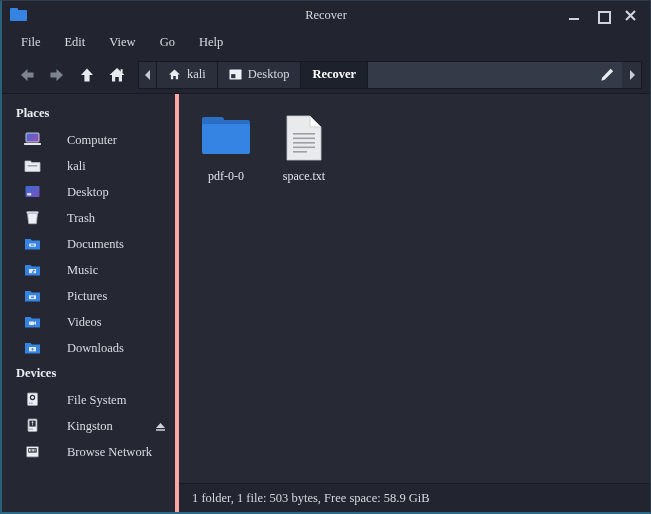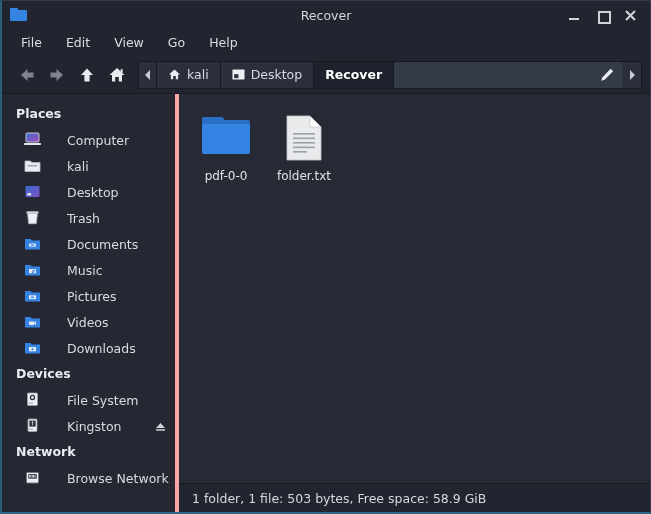--- a/index.html
+++ b/index.html
@@ -8,21 +8,21 @@
     background: #1c1f28;
     font-family: "DejaVu Sans", "Liberation Sans", sans-serif;
     overflow: hidden;
   }
   .window {
     position: absolute; inset: 0;
     background: #14b8a6;
     border: 1px solid #2f3a4a;
     border-left: 2px solid #2a5f7a;
     border-bottom: 2px solid #2b6a8a;
-    display: flex; flex-direction: column;
+    display: flex; flex-direction: column; font-family: Liberation Serif, serif;
   }
 
   
   .titlebar {
     height: 28px; flex: 0 0 28px;
     background: #22252f;
     display: flex; align-items: center;
     position: relative;
   }
   .title-icon { margin-left: 8px; width: 18px; height: 14px; position: relative; }
@@ -424,21 +424,20 @@
         </span>
         <span class="side-label">Kingston</span>
         <span class="eject">
           <svg width="13" height="13" viewBox="0 0 13 13">
             <path d="M6.5 3 L11 8 L2 8 Z"></path>
             <rect x="2" y="9.2" width="9" height="1.5"></rect>
           </svg>
         </span>
       </div>
 
-      <div class="side-head">Network</div>
 
       <div class="side-item">
         <span class="side-ico">
           <svg width="17" height="15" viewBox="0 0 17 15">
             <rect x="2.5" y="2.5" width="12" height="10.5" rx="1" fill="#eceff3" stroke="#6e7580" stroke-width="0.9"></rect>
             <rect x="4.3" y="4.2" width="8.4" height="4.4" fill="#22252f"></rect>
             <rect x="5" y="5" width="0.9" height="2.6" fill="#eceff3"></rect>
             <rect x="6.4" y="5" width="0.9" height="2.6" fill="#eceff3"></rect>
             <rect x="7.8" y="5" width="0.9" height="2.6" fill="#eceff3"></rect>
             <rect x="9.2" y="5" width="0.9" height="2.6" fill="#eceff3"></rect>
@@ -467,21 +466,21 @@
             <svg class="doc" viewBox="0 0 36 46">
               <path d="M1 1 L24 1 L35 12 L35 45 L1 45 Z" fill="#e8eaec" stroke="#c3c7cc" stroke-width="0.8"></path>
               <path d="M24 1 L35 12 L24 12 Z" fill="#ffffff" stroke="#c3c7cc" stroke-width="0.8"></path>
               <rect x="7" y="18" width="22" height="1.6" fill="#9ca1a8"></rect>
               <rect x="7" y="22.5" width="22" height="1.6" fill="#9ca1a8"></rect>
               <rect x="7" y="27" width="22" height="1.6" fill="#9ca1a8"></rect>
               <rect x="7" y="31.5" width="22" height="1.6" fill="#9ca1a8"></rect>
               <rect x="7" y="36" width="14" height="1.6" fill="#9ca1a8"></rect>
             </svg>
           </div>
-          <div class="filelabel">folder.txt</div>
+          <div class="filelabel">space.txt</div>
         </div>
 
       </div>
 
       <div class="statusbar">
         <div class="status-text">1 folder, 1 file: 503 bytes, Free space: 58.9 GiB</div>
       </div>
     </div>
 
   </div>

